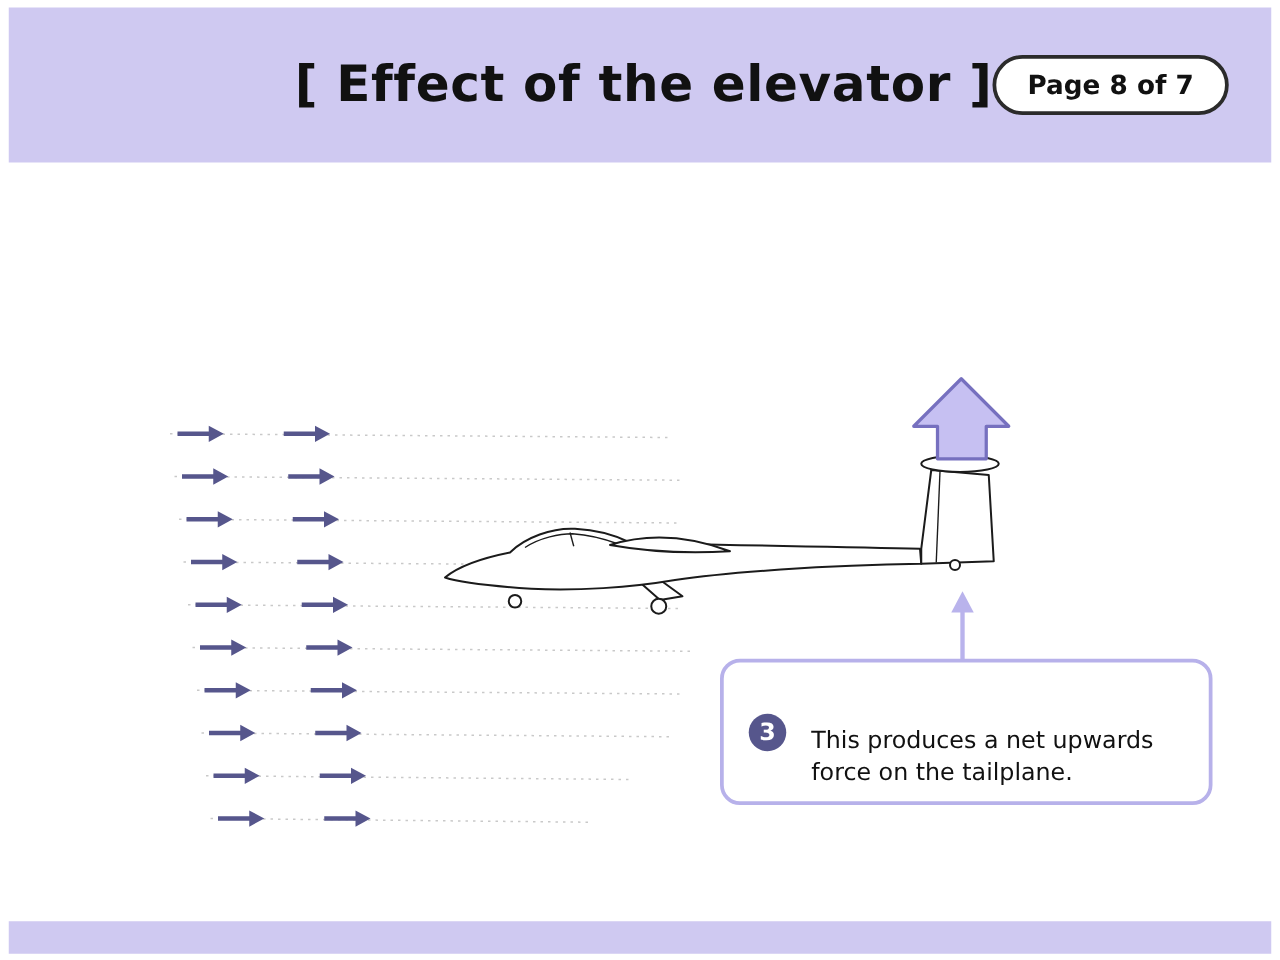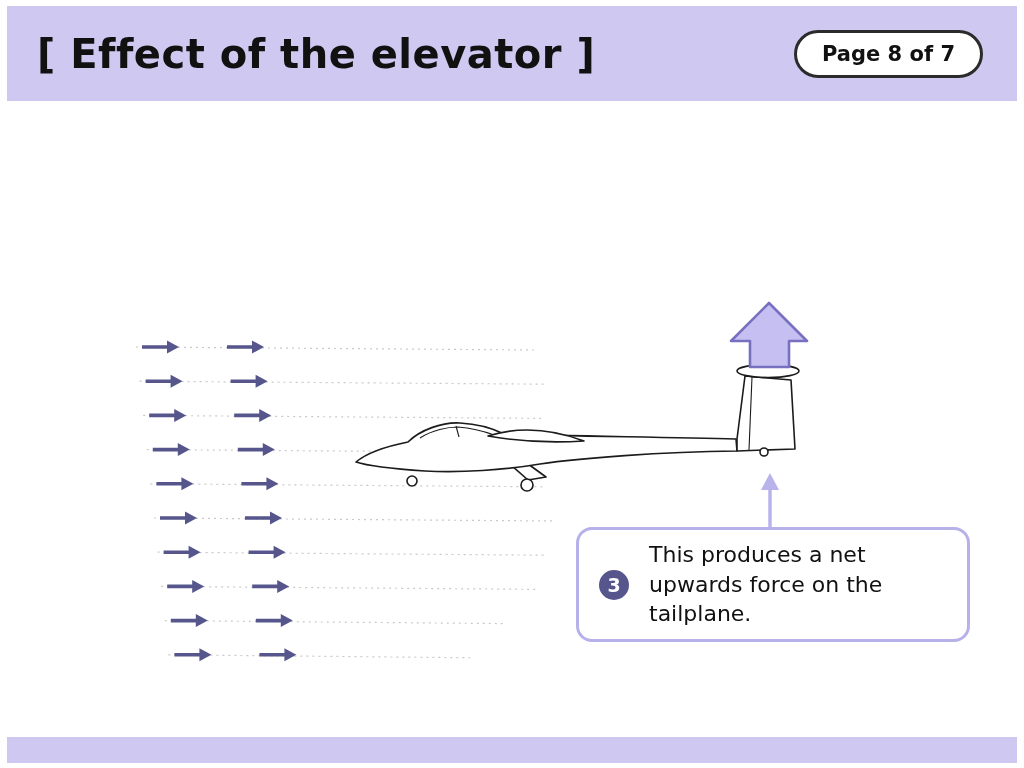--- a/index.html
+++ b/index.html
@@ -4,23 +4,23 @@
 <style>
   * { margin:0; padding:0; box-sizing:border-box; }
   html,body { width:1024px; height:768px; }
   body {
     position:relative;
     background:#ffffff;
     font-family:"DejaVu Sans","Liberation Sans",sans-serif;
     overflow:hidden;
   }
   .header {
-    position:absolute; top:6px; left:7px; right:7px; height:95px;
+    position:absolute; top:6px; left:7px; right:7px; height:124px;
     background:var(--header-bg,#cfc9f1);
-    display:flex; align-items:center; justify-content:space-between;
+    display:flex; align-items:center; justify-content:flex-end;
     padding:0 34px 0 30px;
   }
   .title {
     font-size:40px; font-weight:bold; color:#111;
     letter-spacing:0.5px; white-space:nowrap;
   }
   .page-badge {
     background:#ffffff;
     border:3px solid #2b2b2b;
     border-radius:26px;
@@ -59,21 +59,21 @@
     display:flex; align-items:center; gap:20px;
     padding:10px 14px 10px 20px;
   }
   .badge {
     flex:0 0 30px; width:30px; height:30px; border-radius:50%;
     background:var(--badge-bg,#56568c);
     color:#ffffff; font-weight:bold; font-size:19px;
     display:flex; align-items:center; justify-content:center;
   }
   .callout-text {
-    font-size:22px; color:#111; line-height:1.35;
+    font-size:19px; color:#111; line-height:1.35;margin-top:40px;
   }
 </style>
 </head>
 <body>
 
 <svg class="diagram" width="1024" height="768" viewBox="0 0 1024 768">
 
   <g id="airflow">
       <line x1="136" y1="347" x2="534" y2="350" class="trail"></line>
       <path d="M 142 345.2 h 25 v -4.7 L 179 347 L 167 353.5 v -4.7 h -25 Z" class="flow-arrow"></path>

